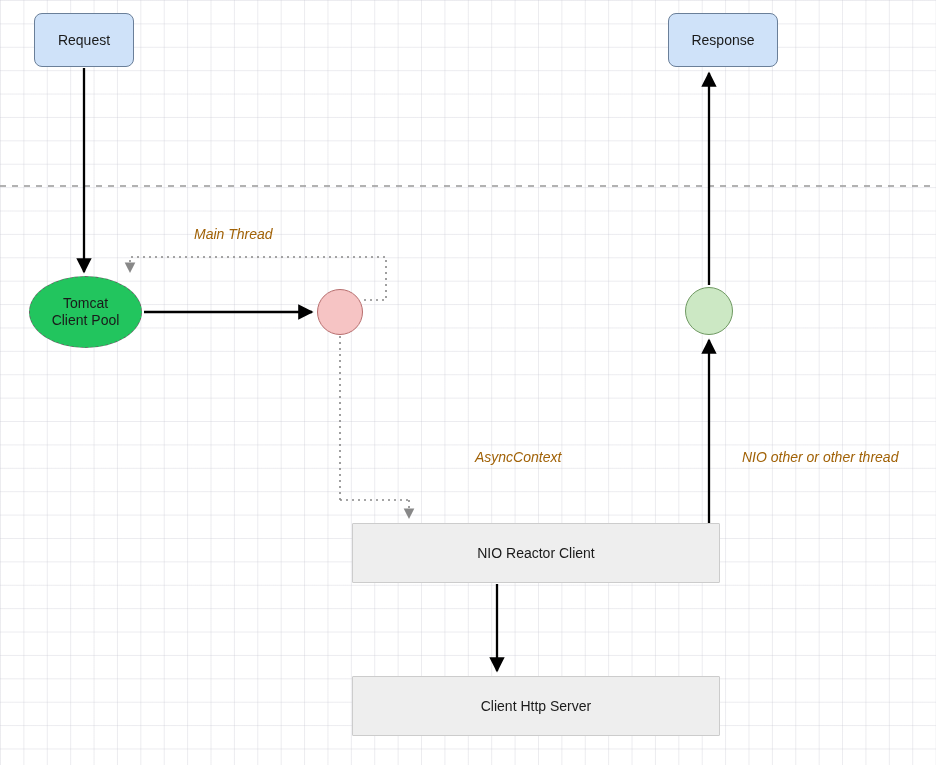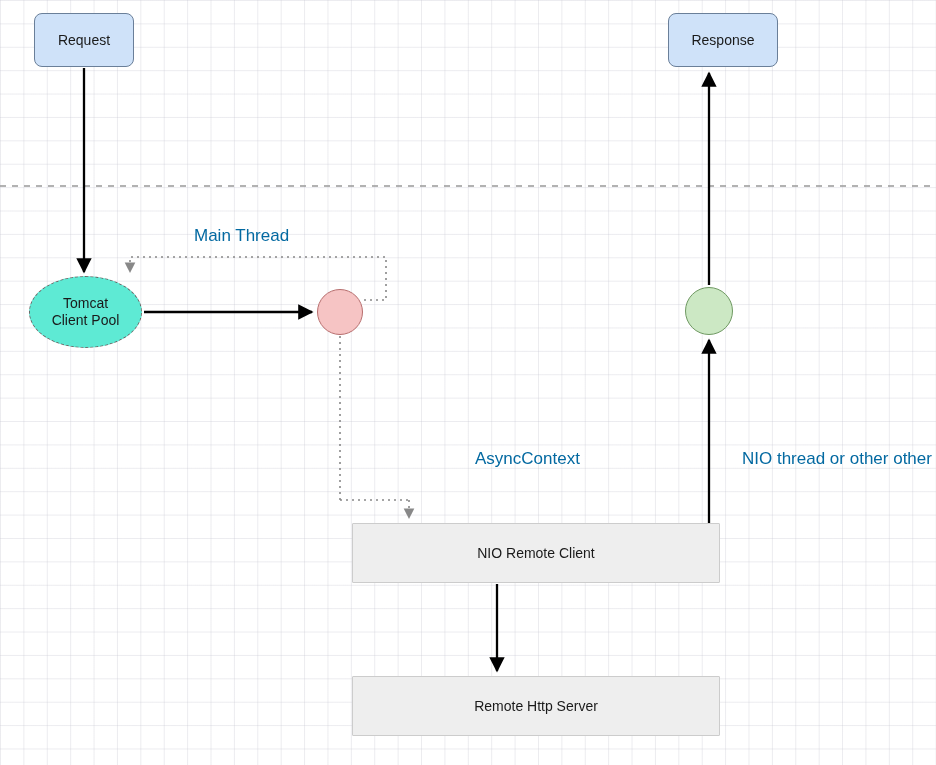--- a/index.html
+++ b/index.html
@@ -39,34 +39,35 @@
     border-radius: 8px;
   }
   .gray-box {
     background: #eeeeee;
     border: 1px solid #cccccc;
     border-radius: 1px;
   }
   .dashed-ellipse {
     border: 1.5px dashed #666;
     border-radius: 50%;
-    background: #5eead4;
+    background: #22c55e;
     line-height: 1.25;
   }
   .circle {
     border: 1px solid #777;
     border-radius: 50%;
   }
   .red-circle { background: #f6c4c4; border-color: #b76e6e; }
   .green-circle { background: #cce8c4; border-color: #6f9962; }
   .label {
     position: absolute;
-    font-size: 17px;
-    color: #0369a1;
+    font-size: 14px;
+    color: #a16207;
     white-space: nowrap;
+    font-style: italic;
   }
   svg.overlay {
     position: absolute;
     inset: 0;
     width: 936px;
     height: 765px;
     pointer-events: none;
   }
 </style>
 </head>
@@ -80,29 +81,29 @@
 
 <div class="node dashed-ellipse" style="left:29px; top:276px; width:113px; height:72px; flex-direction:column;">
   <span>Tomcat</span>
   <span>Client Pool</span>
 </div>
 
 <div class="node circle red-circle" style="left:317px; top:289px; width:46px; height:46px;"></div>
 
 <div class="node circle green-circle" style="left:685px; top:287px; width:48px; height:48px;"></div>
 
-<div class="node gray-box" style="left: 352px; top: 523px; width: 368px; height: 60px;">NIO Remote Client</div>
+<div class="node gray-box" style="left: 352px; top: 523px; width: 368px; height: 60px;">NIO Reactor Client</div>
 
-<div class="node gray-box" style="left: 352px; top: 676px; width: 368px; height: 60px;">Remote Http Server</div>
+<div class="node gray-box" style="left: 352px; top: 676px; width: 368px; height: 60px;">Client Http Server</div>
 
 <div class="label" style="left:194px; top:226px;">Main Thread</div>
 
 <div class="label" style="left:475px; top:449px;text-align:center;">AsyncContext</div>
 
-<div class="label" style="left:742px; top:449px;">NIO thread or other other</div>
+<div class="label" style="left:742px; top:449px;">NIO other or other thread</div>
 
 <svg class="overlay">
   <defs>
     <marker id="arrow-solid" viewBox="0 0 12 12" refX="10" refY="6" markerWidth="8" markerHeight="8" orient="auto-start-reverse">
       <path d="M1,1 L11,6 L1,11 Z" fill="#000"></path>
     </marker>
     <marker id="arrow-dotted" viewBox="0 0 12 12" refX="10" refY="6" markerWidth="8" markerHeight="8" orient="auto-start-reverse">
       <path d="M1,1 L11,6 L1,11 Z" fill="#888"></path>
     </marker>
   </defs>

